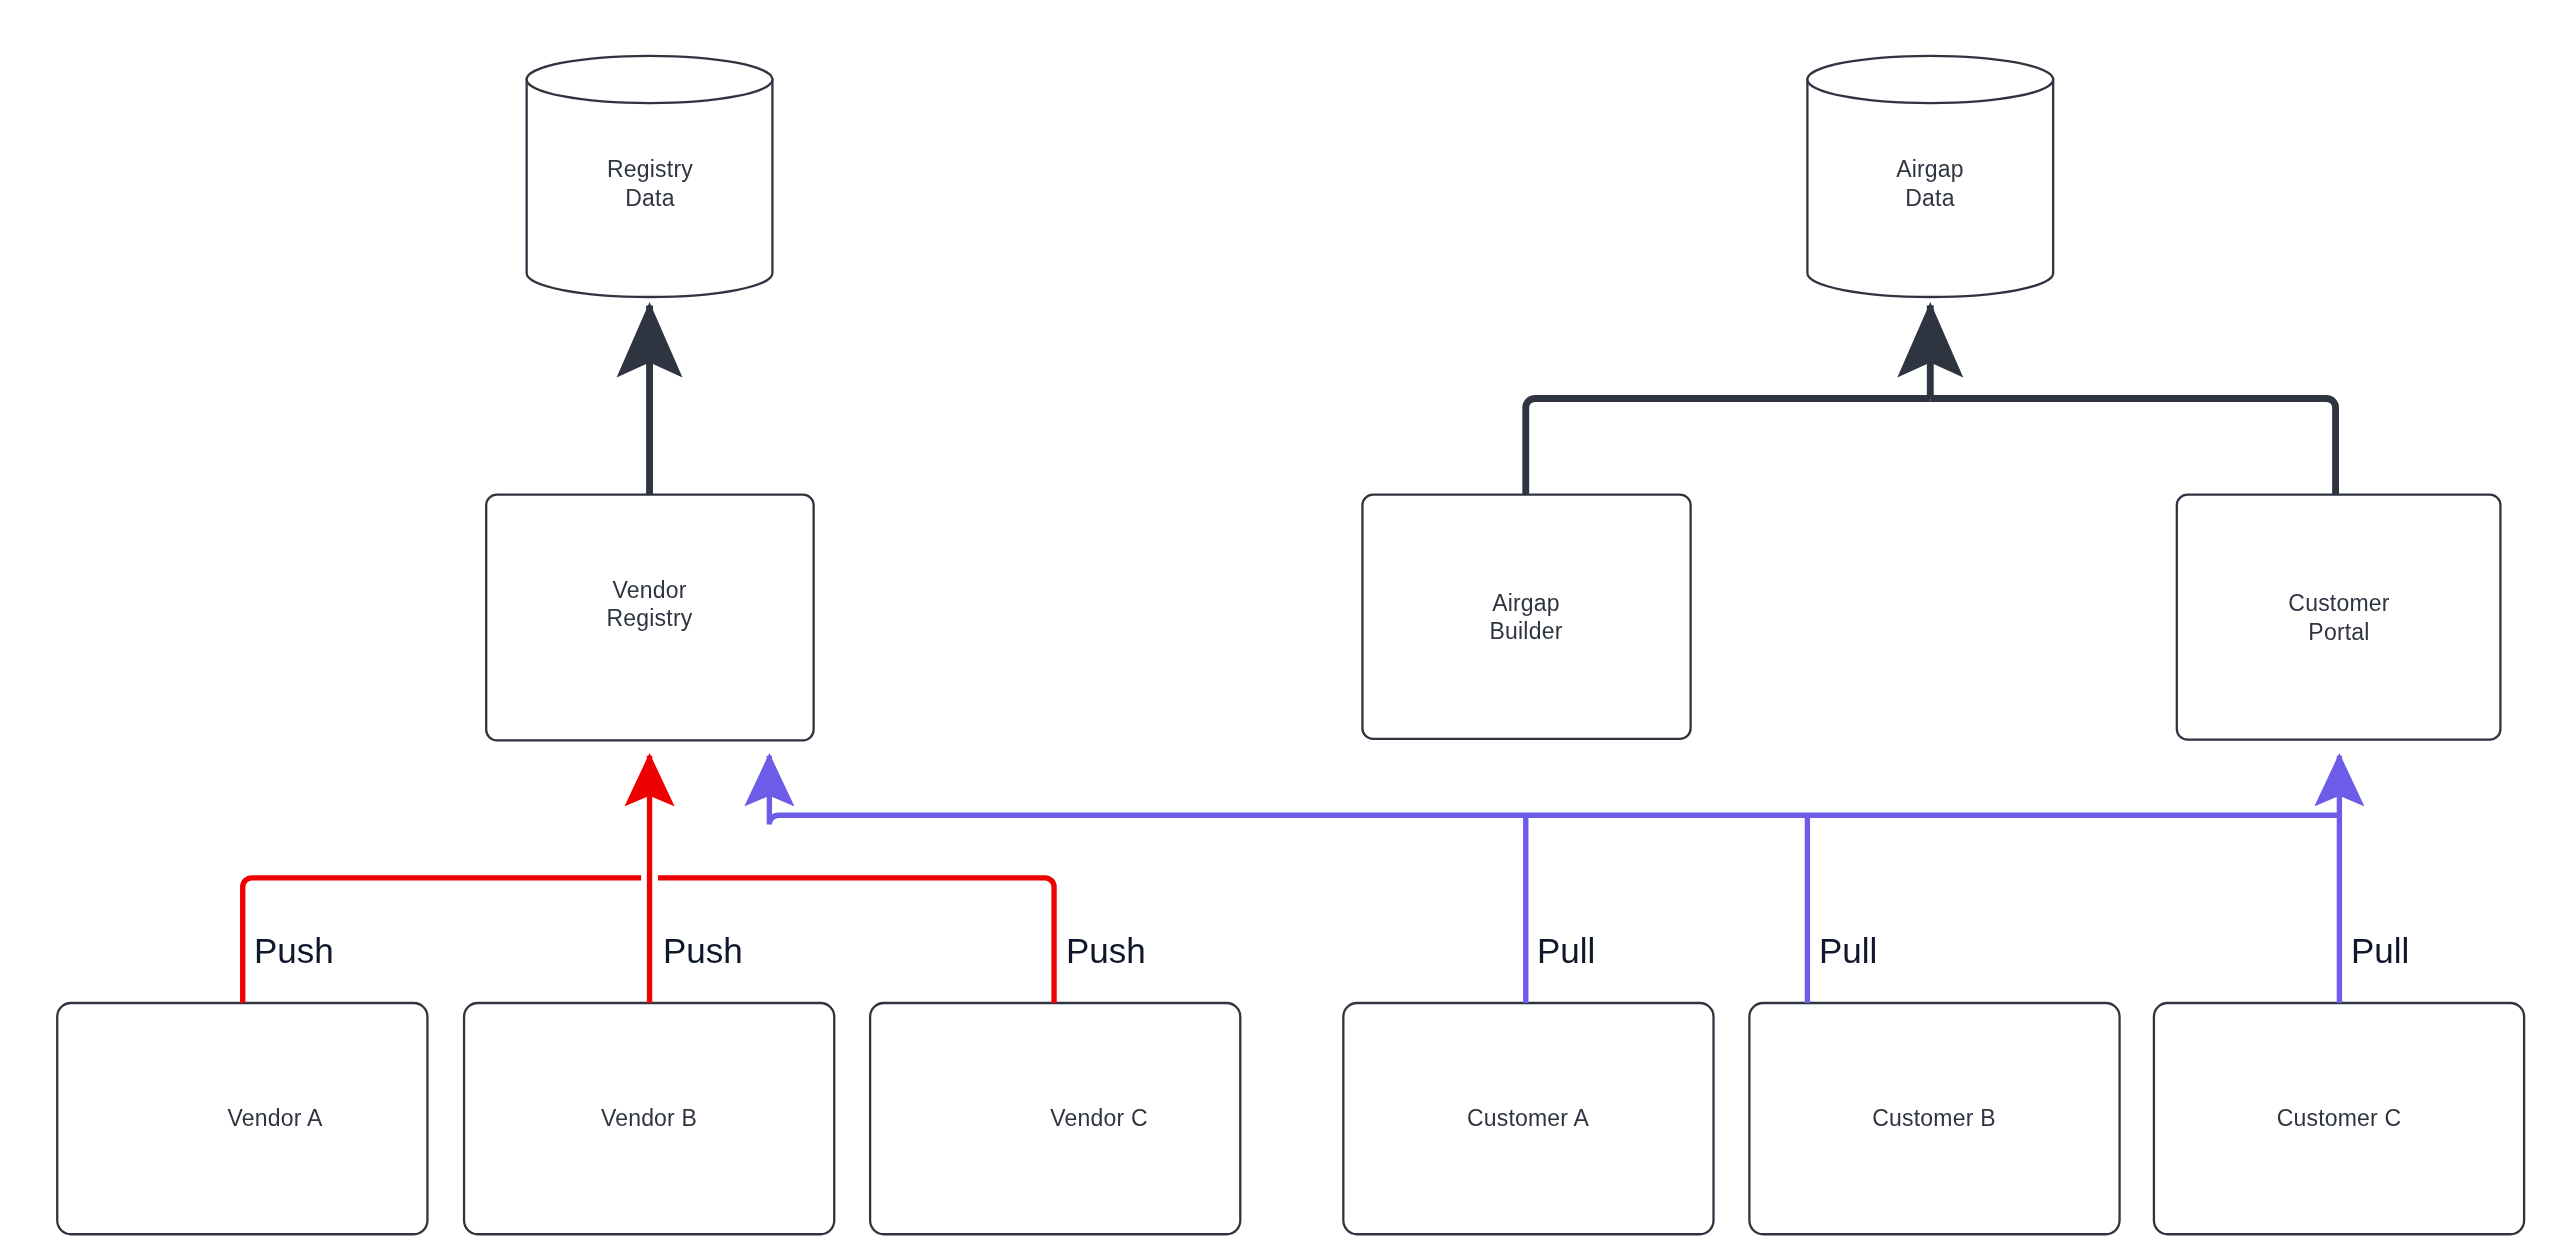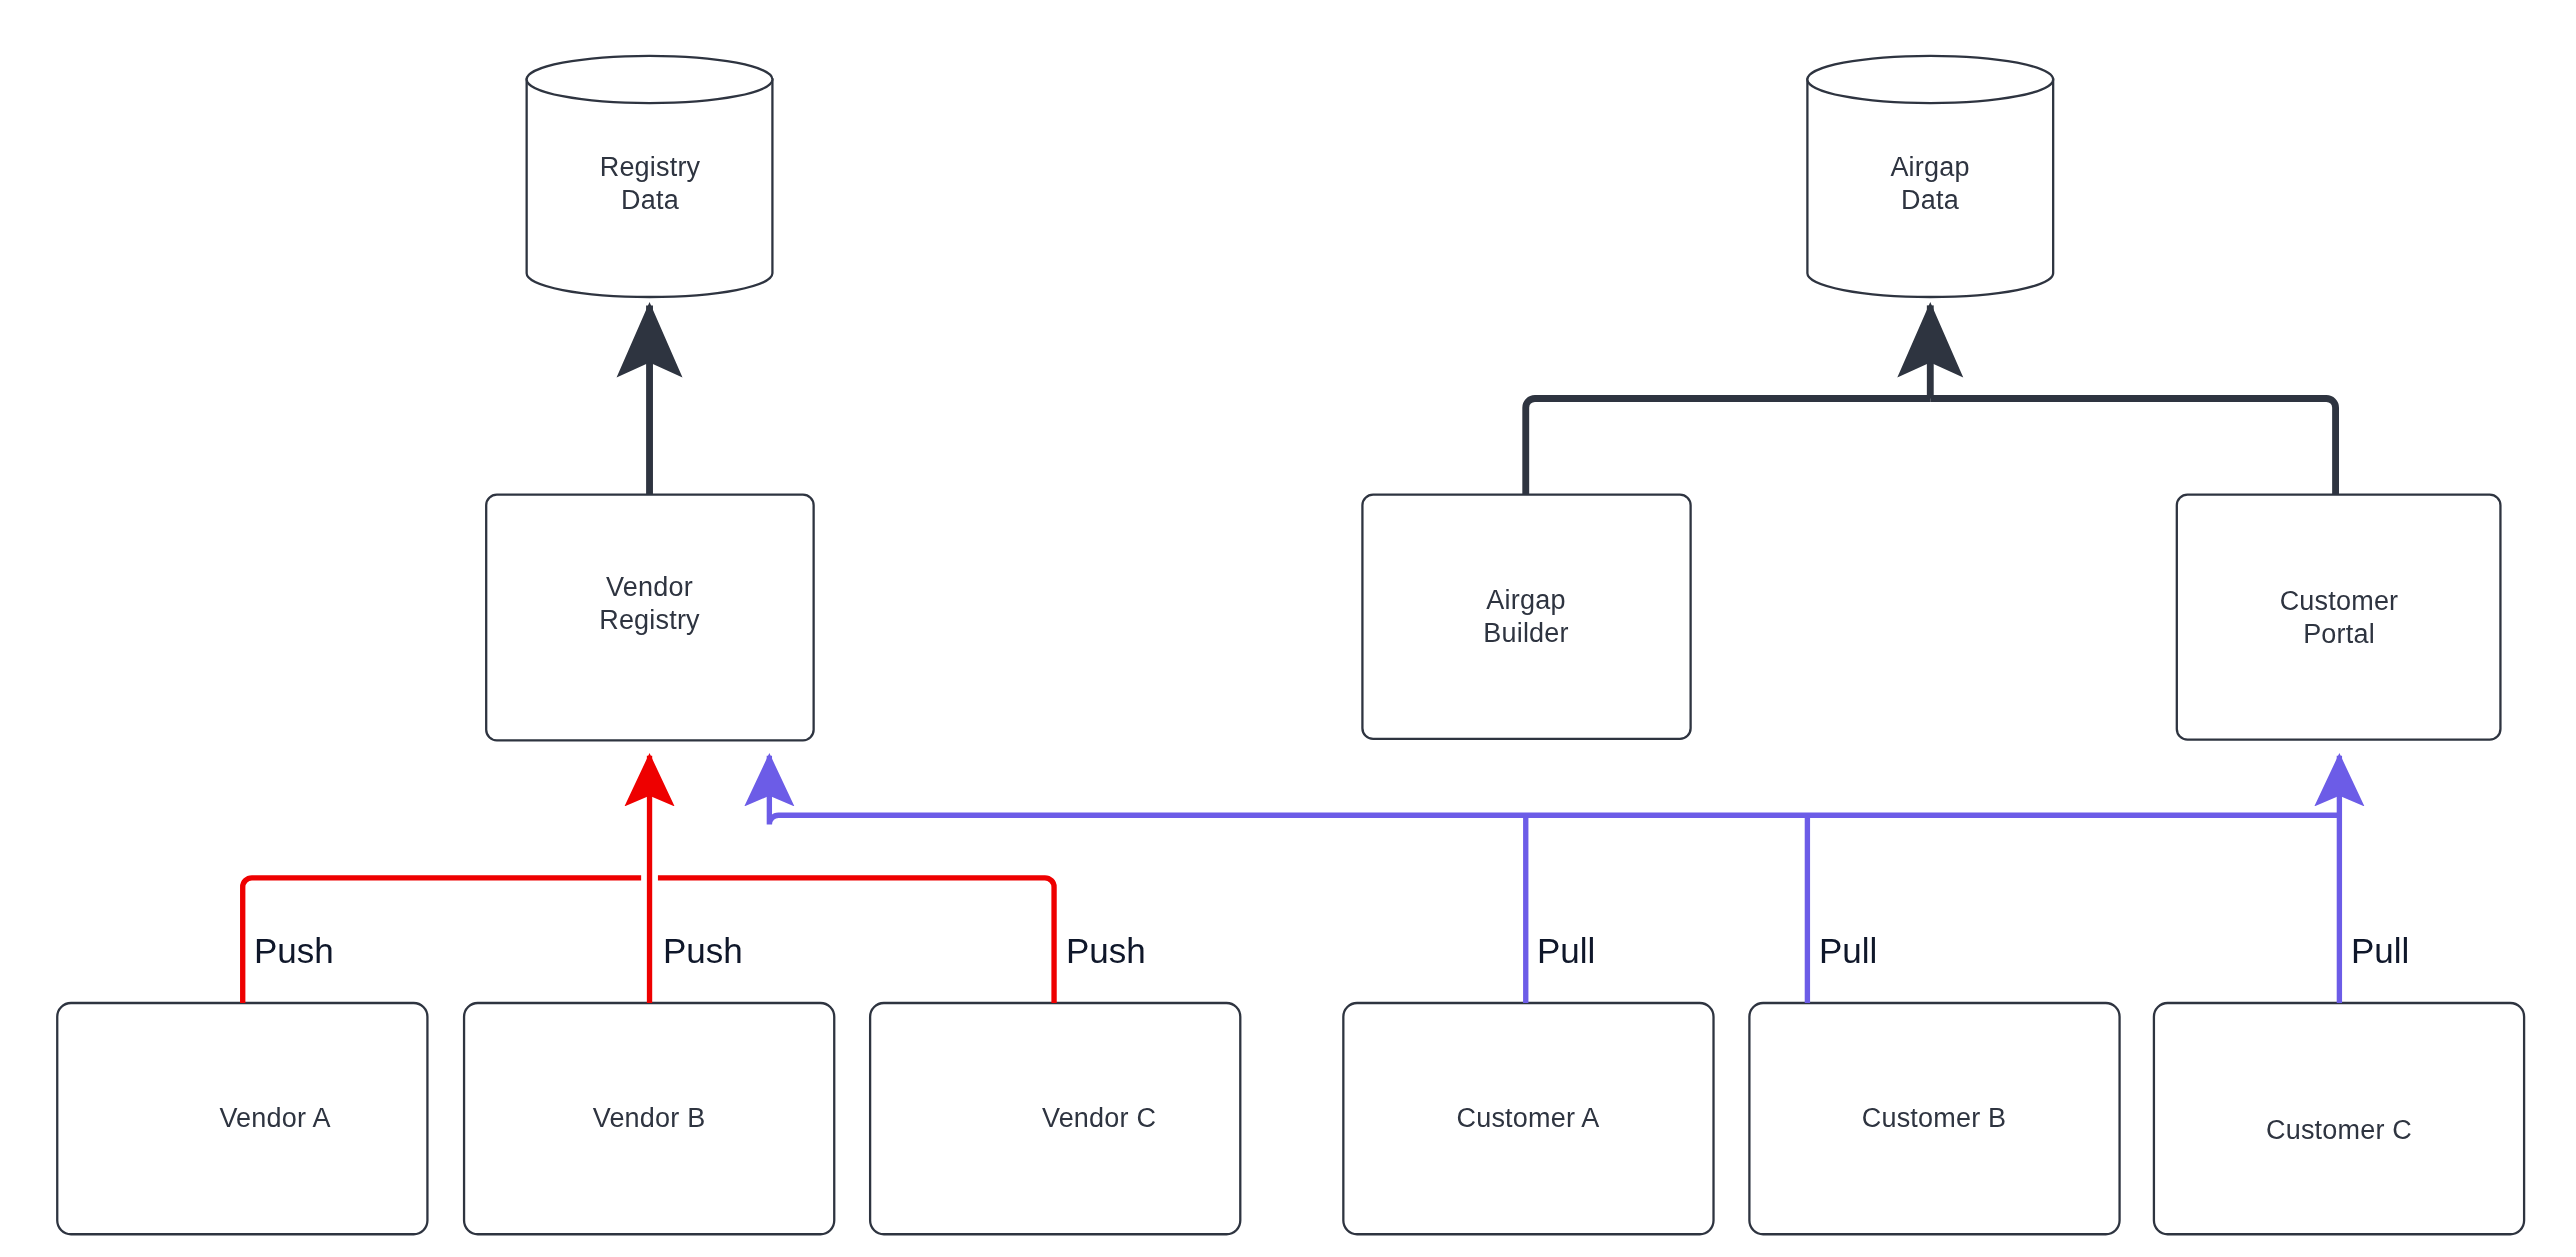--- a/index.html
+++ b/index.html
@@ -24,21 +24,21 @@
     height: 1258px;
     display: block;
   }
   .node-label {
     position: absolute;
     display: flex;
     align-items: center;
     justify-content: center;
     text-align: center;
     color: #2e3440;
-    font-size: 27px;
+    font-size: 23px;
     line-height: 1.22;
     letter-spacing: 0.2px;
     white-space: pre-line;
     pointer-events: none;
   }
   .edge-label {
     position: absolute;
     color: #0f172a;
     font-size: 35px;
     line-height: 1;
@@ -122,21 +122,21 @@
 
   <div class="node-label" style="left:2177px; top:495px; width:324px; height:245px;">Customer
 Portal</div>
 
   <div class="node-label" style="left:64px; top:1003px; width:422px; height:231px;">Vendor A</div>
   <div class="node-label" style="left:464px; top:1003px; width:370px; height:231px;">Vendor B</div>
   <div class="node-label" style="left:870px; top:1003px; width:370px; height:231px;margin-left:44px;">Vendor C</div>
 
   <div class="node-label" style="left:1749px; top:1003px; width:370px; height:231px;">Customer B</div>
   <div class="node-label" style="left:1343px; top:1003px; width:370px; height:231px;">Customer A</div>
-  <div class="node-label" style="left:2154px; top:1003px; width:370px; height:231px;margin-top:12px;">Customer C</div>
+  <div class="node-label" style="left:2154px; top:1003px; width:370px; height:231px;">Customer C</div>
 
   <div class="edge-label" style="left:254px; top:933px;">Push</div>
   <div class="edge-label" style="left:663px; top:933px;">Push</div>
   <div class="edge-label" style="left:1066px; top:933px;">Push</div>
 
   <div class="edge-label" style="left:1537px; top:933px;">Pull</div>
   <div class="edge-label" style="left:1819px; top:933px;">Pull</div>
   <div class="edge-label" style="left:2351px; top:933px;">Pull</div>
 
 </div>

